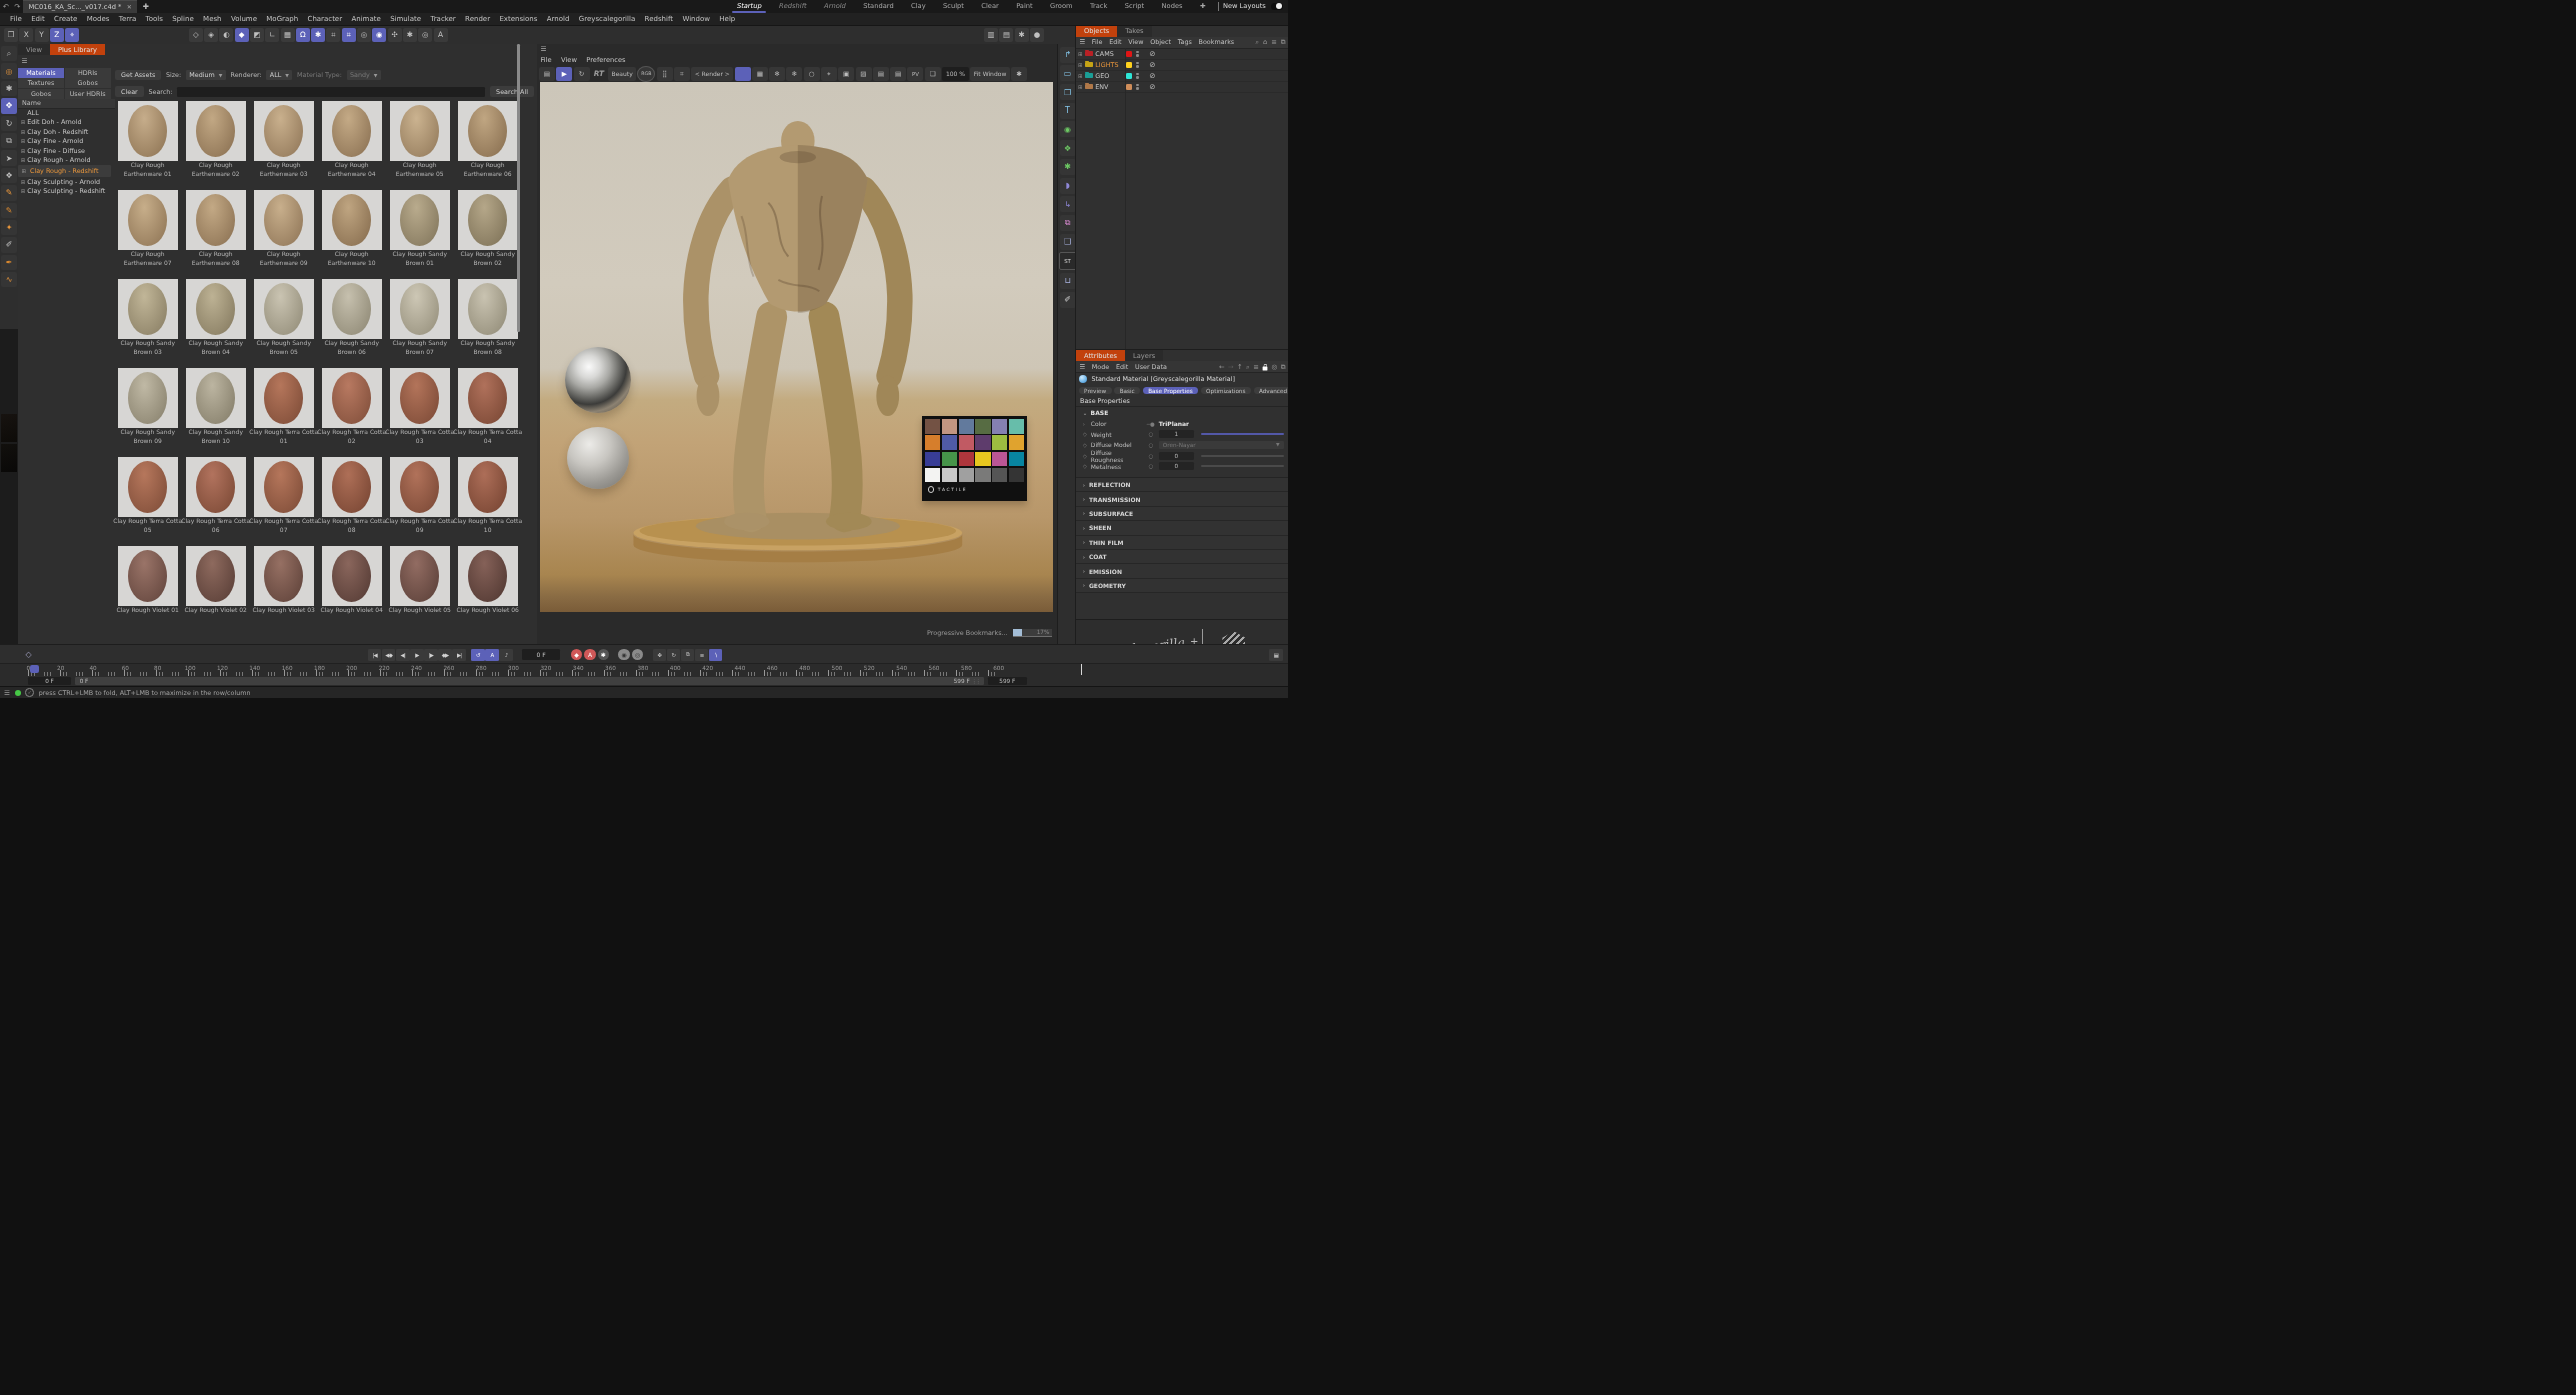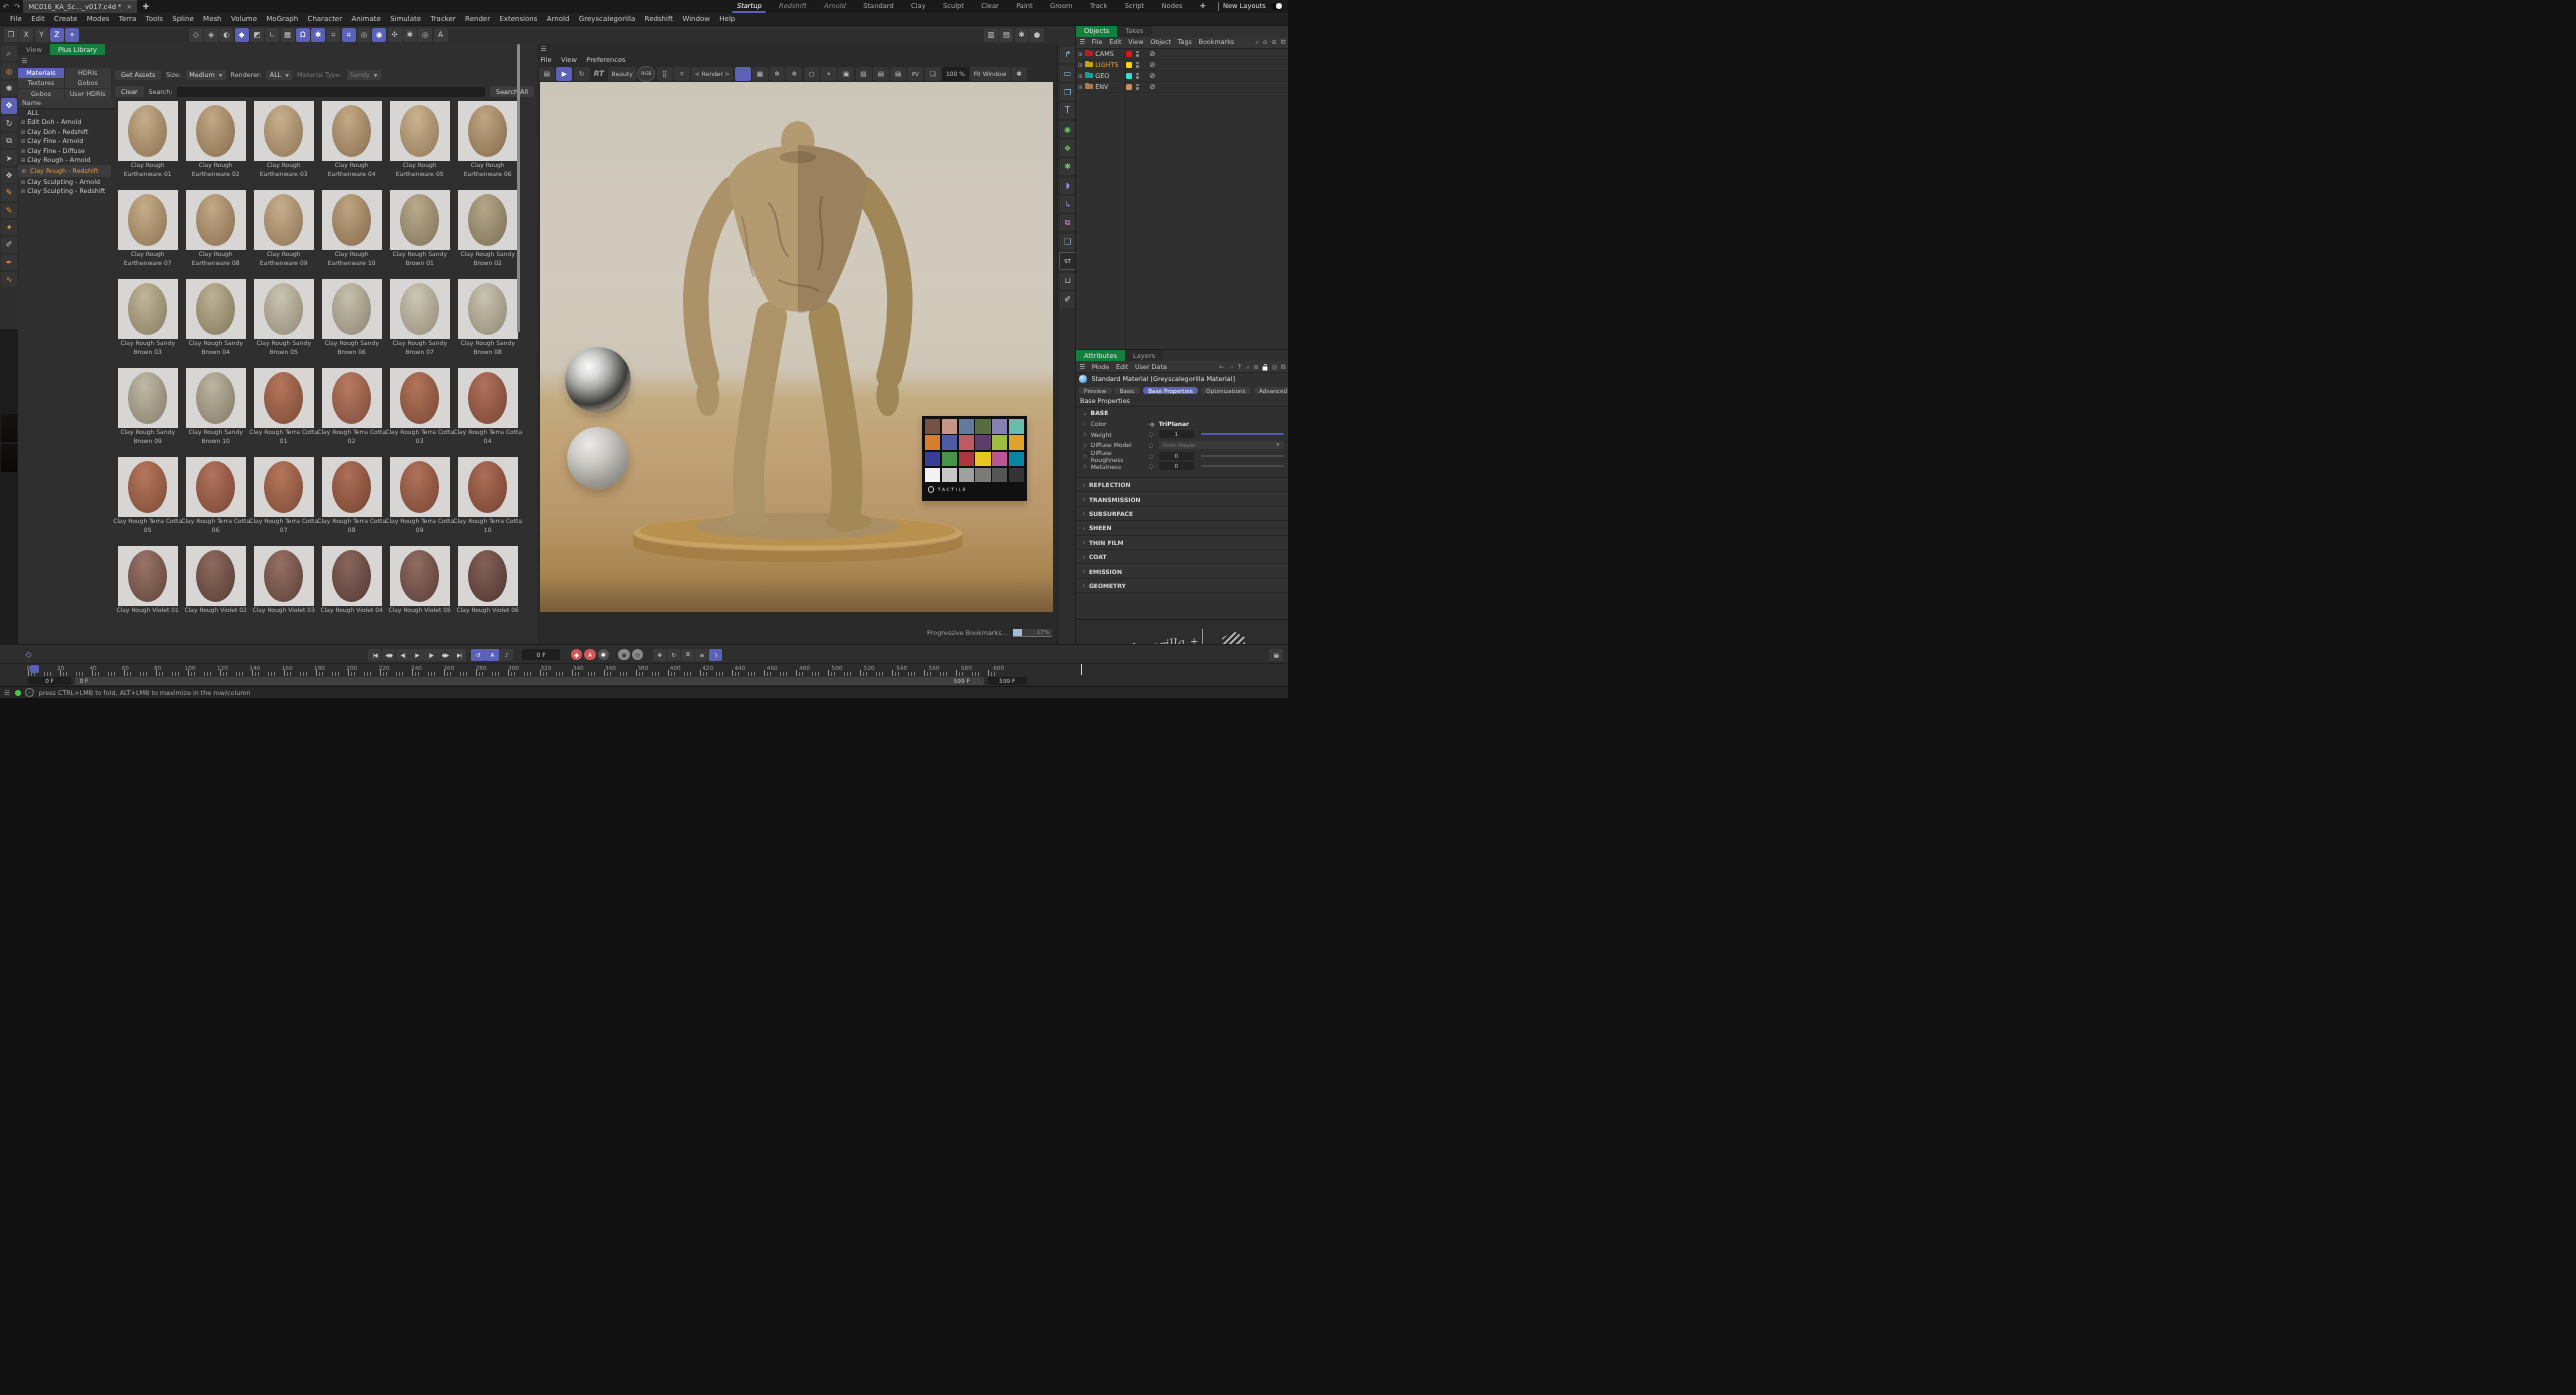--- a/index.html
+++ b/index.html
@@ -40,21 +40,21 @@
   .thumbB{left:1.3px;top:115px;width:15.4px;height:28px;background:linear-gradient(160deg,#12100d,#090807);}
   
   .rightrail{left:1057px;top:44px;width:19px;height:600px;background:#2e2e2e;border-left:0.7px solid #1d1d1d;border-right:0.7px solid #1d1d1d;display:flex;flex-direction:column;align-items:center;gap:2.7px;padding-top:2.7px;}
   .rt{width:16px;height:16px;background:#353535;border-radius:2px;display:flex;align-items:center;justify-content:center;font-size:8px;}
   .rt.blu{color:#86c8ec;} .rt.grn{color:#6cc763;} .rt.pur{color:#8f88d8;} .rt.pnk{color:#d88ad0;} .rt.lav{color:#aab4e2;}
   .rt.st{font-size:5.4px;color:#ddd;background:#2a2a2a;border:0.7px solid #555;}
   
   .pluspanel{left:18px;top:44px;width:519px;height:600px;background:#2f2f2f;}
   .ptabs{left:0;top:0;height:11.4px;display:flex;}
   .ptab{padding:0 8px;font-size:6.7px;color:#9a9a9a;display:flex;align-items:center;background:#2a2a2a;height:11.4px;}
-  .ptab.active{background:#15803d;color:#e0e0e0;}
+  .ptab.active{background:#c2410c;color:#e0e0e0;}
   .pburger{left:3.4px;top:13.4px;font-size:6.7px;color:#aaa;}
   .cattabs{left:0;top:23.5px;width:93px;display:grid;grid-template-columns:46px 46px;grid-auto-rows:10px;gap:0.7px;}
   .cat{background:#3a3a3a;color:#bdbdbd;font-size:6.4px;display:flex;align-items:center;justify-content:center;}
   .cat.active{background:#5c61b8;color:#fff;}
   .namehdr{left:0;top:55px;width:93px;height:8.7px;background:#373737;border-bottom:0.7px solid #262626;font-size:6.4px;color:#bbb;display:flex;align-items:center;padding-left:4px;}
   .tree{left:0;top:64px;width:93px;}
   .trow{height:9.5px;display:flex;align-items:center;font-size:6.4px;color:#c6c6c6;gap:2px;padding-left:2.7px;white-space:nowrap;overflow:hidden;}
   .trow .box{color:#8f8f8f;font-size:5.4px;}
   .trow.sel{color:#e8963c;}
   .trow.kroot .box{visibility:hidden;}

